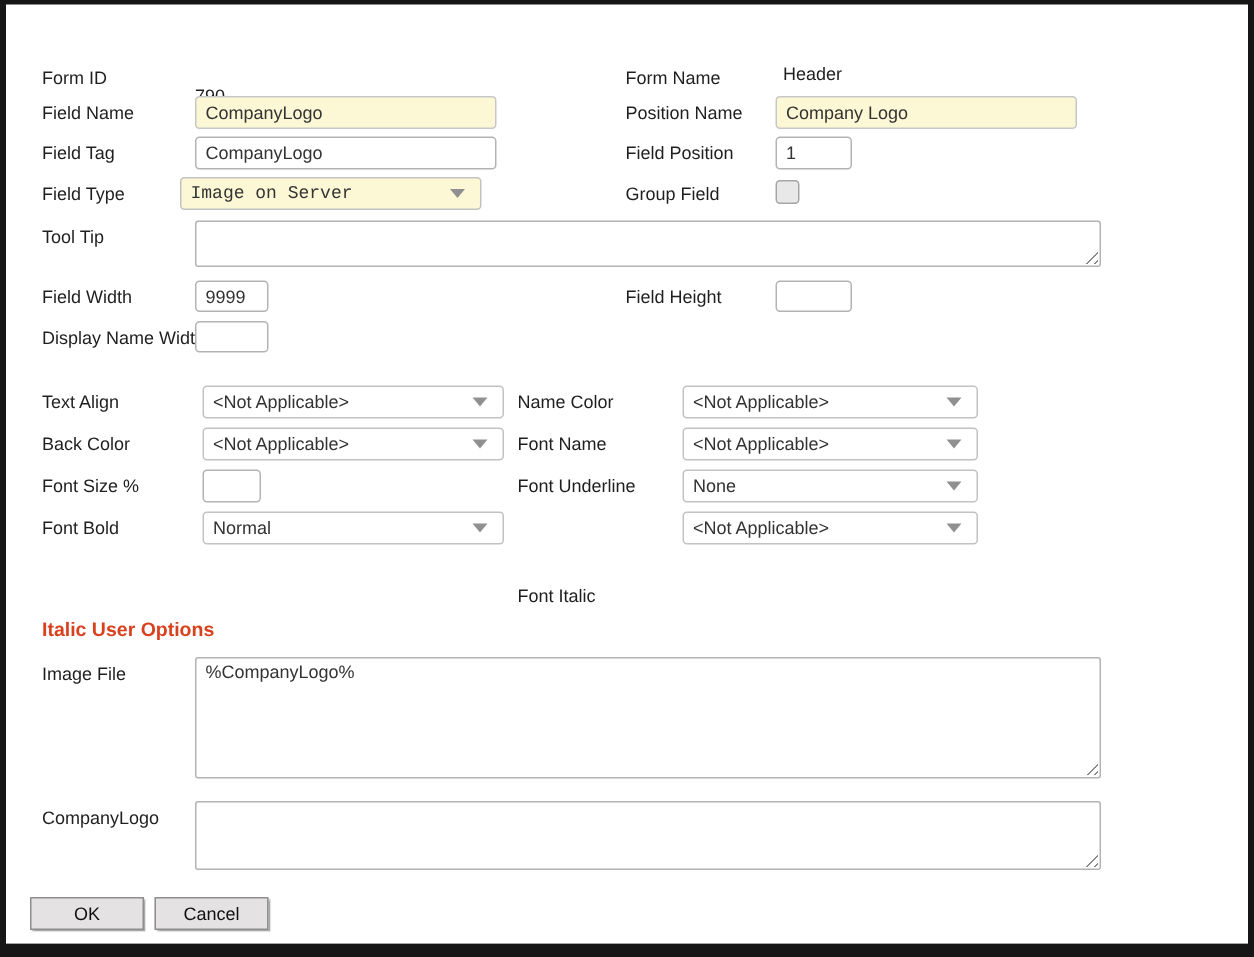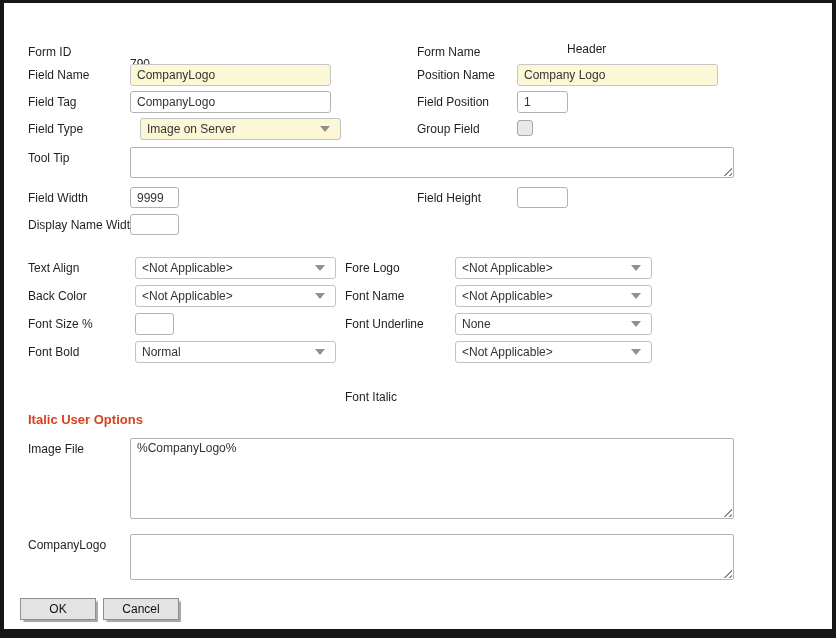--- a/index.html
+++ b/index.html
@@ -137,34 +137,34 @@
 <body>
 
 <div class="window">
 
 
   <div class="content">
 
     <span class="lbl" style="left:24px; top:11px;">Form ID</span>
     <span class="static-val" style="left:126px; top:23px;">790</span>
     <span class="lbl" style="left:413px; top:11px;">Form Name</span>
-    <span class="static-val" style="left:518px; top:8px;margin-left:45px;">Header</span>
+    <span class="static-val" style="left:518px; top:8px;">Header</span>
 
     <span class="lbl" style="left:24px; top:34px;">Field Name</span>
     <input class="txt yellow" style="left: 126px; top: 30px; width: 201px;" value="CompanyLogo">
     <span class="lbl" style="left:413px; top:34px;">Position Name</span>
     <input class="txt yellow" style="left: 513px; top: 30px; width: 201px;" value="Company Logo">
 
     <span class="lbl" style="left:24px; top:61px;">Field Tag</span>
     <input class="txt" style="left: 126px; top: 57px; width: 201px;" value="CompanyLogo">
     <span class="lbl" style="left:413px; top:61px;">Field Position</span>
     <input class="txt" style="left: 513px; top: 57px; width: 51px;" value="1">
 
     <span class="lbl" style="left:24px; top:88px;">Field Type</span>
-    <div class="dropdown yellow" style="left:136px; top:84px; width:201px;">
+    <div class="dropdown yellow" style="left:116px; top:84px; width:201px;font-family:Liberation Mono, monospace;">
       <span class="dd-text">Image on Server</span>
       <span class="dd-arrow"></span>
     </div>
     <span class="lbl" style="left:413px; top:88px;">Group Field</span>
     <span class="checkbox" style="left:513px; top:86px;"></span>
 
     <span class="lbl" style="left:24px; top:117px;">Tool Tip</span>
     <div class="ta-wrap" style="left:126px; top:113px; width:604px; height:31px;">
       <textarea style=""></textarea>
       <span class="grip"></span>
@@ -176,21 +176,21 @@
     <input class="txt" style="left: 513px; top: 153px; width: 51px; height: 21px;" value="">
 
     <span class="lbl" style="left:24px; top:184px;">Display Name Width</span>
     <input class="txt" style="left: 126px; top: 180px; width: 49px; height: 21px;" value="">
 
     <span class="lbl" style="left:24px; top:227px;">Text Align</span>
     <div class="dropdown" style="left:131px; top:223px; width:201px;">
       <span class="dd-text">&lt;Not Applicable&gt;</span>
       <span class="dd-arrow"></span>
     </div>
-    <span class="lbl" style="left:341px; top:227px;">Fore Logo</span>
+    <span class="lbl" style="left:341px; top:227px;">Name Color</span>
     <div class="dropdown" style="left:451px; top:223px; width:197px;">
       <span class="dd-text">&lt;Not Applicable&gt;</span>
       <span class="dd-arrow"></span>
     </div>
 
     <span class="lbl" style="left:24px; top:255px;">Back Color</span>
     <div class="dropdown" style="left:131px; top:251px; width:201px;">
       <span class="dd-text">&lt;Not Applicable&gt;</span>
       <span class="dd-arrow"></span>
     </div>

